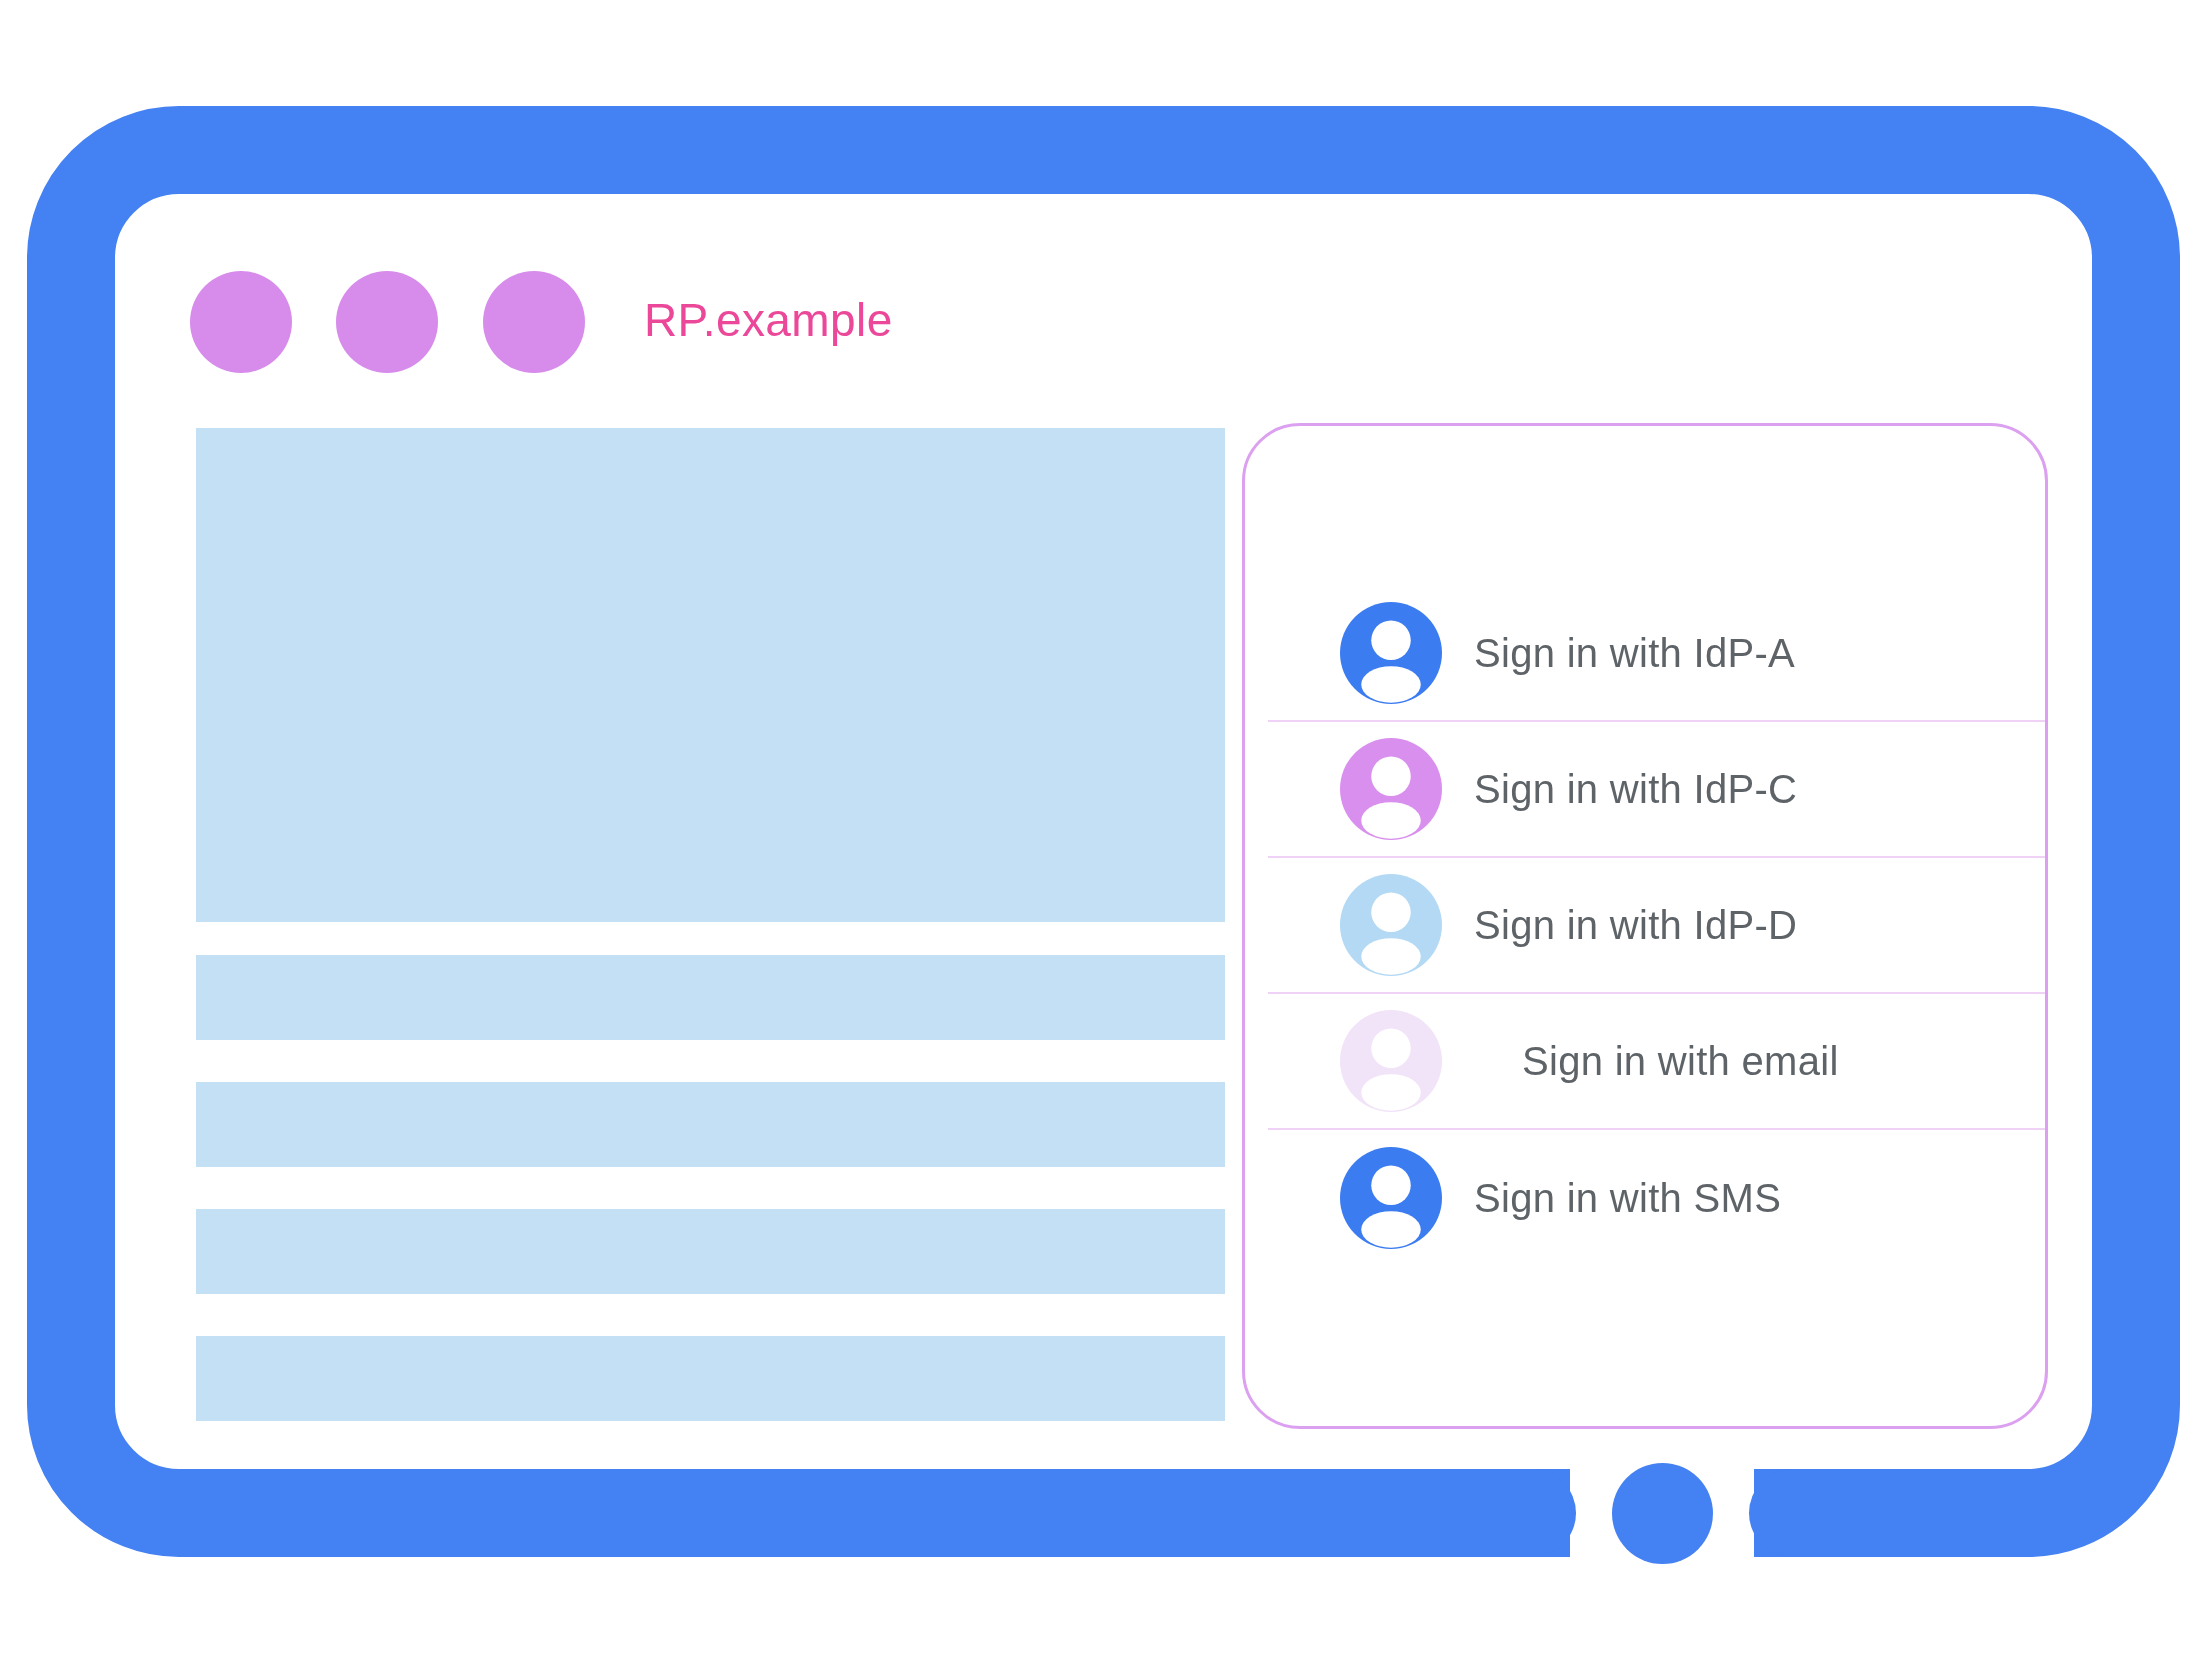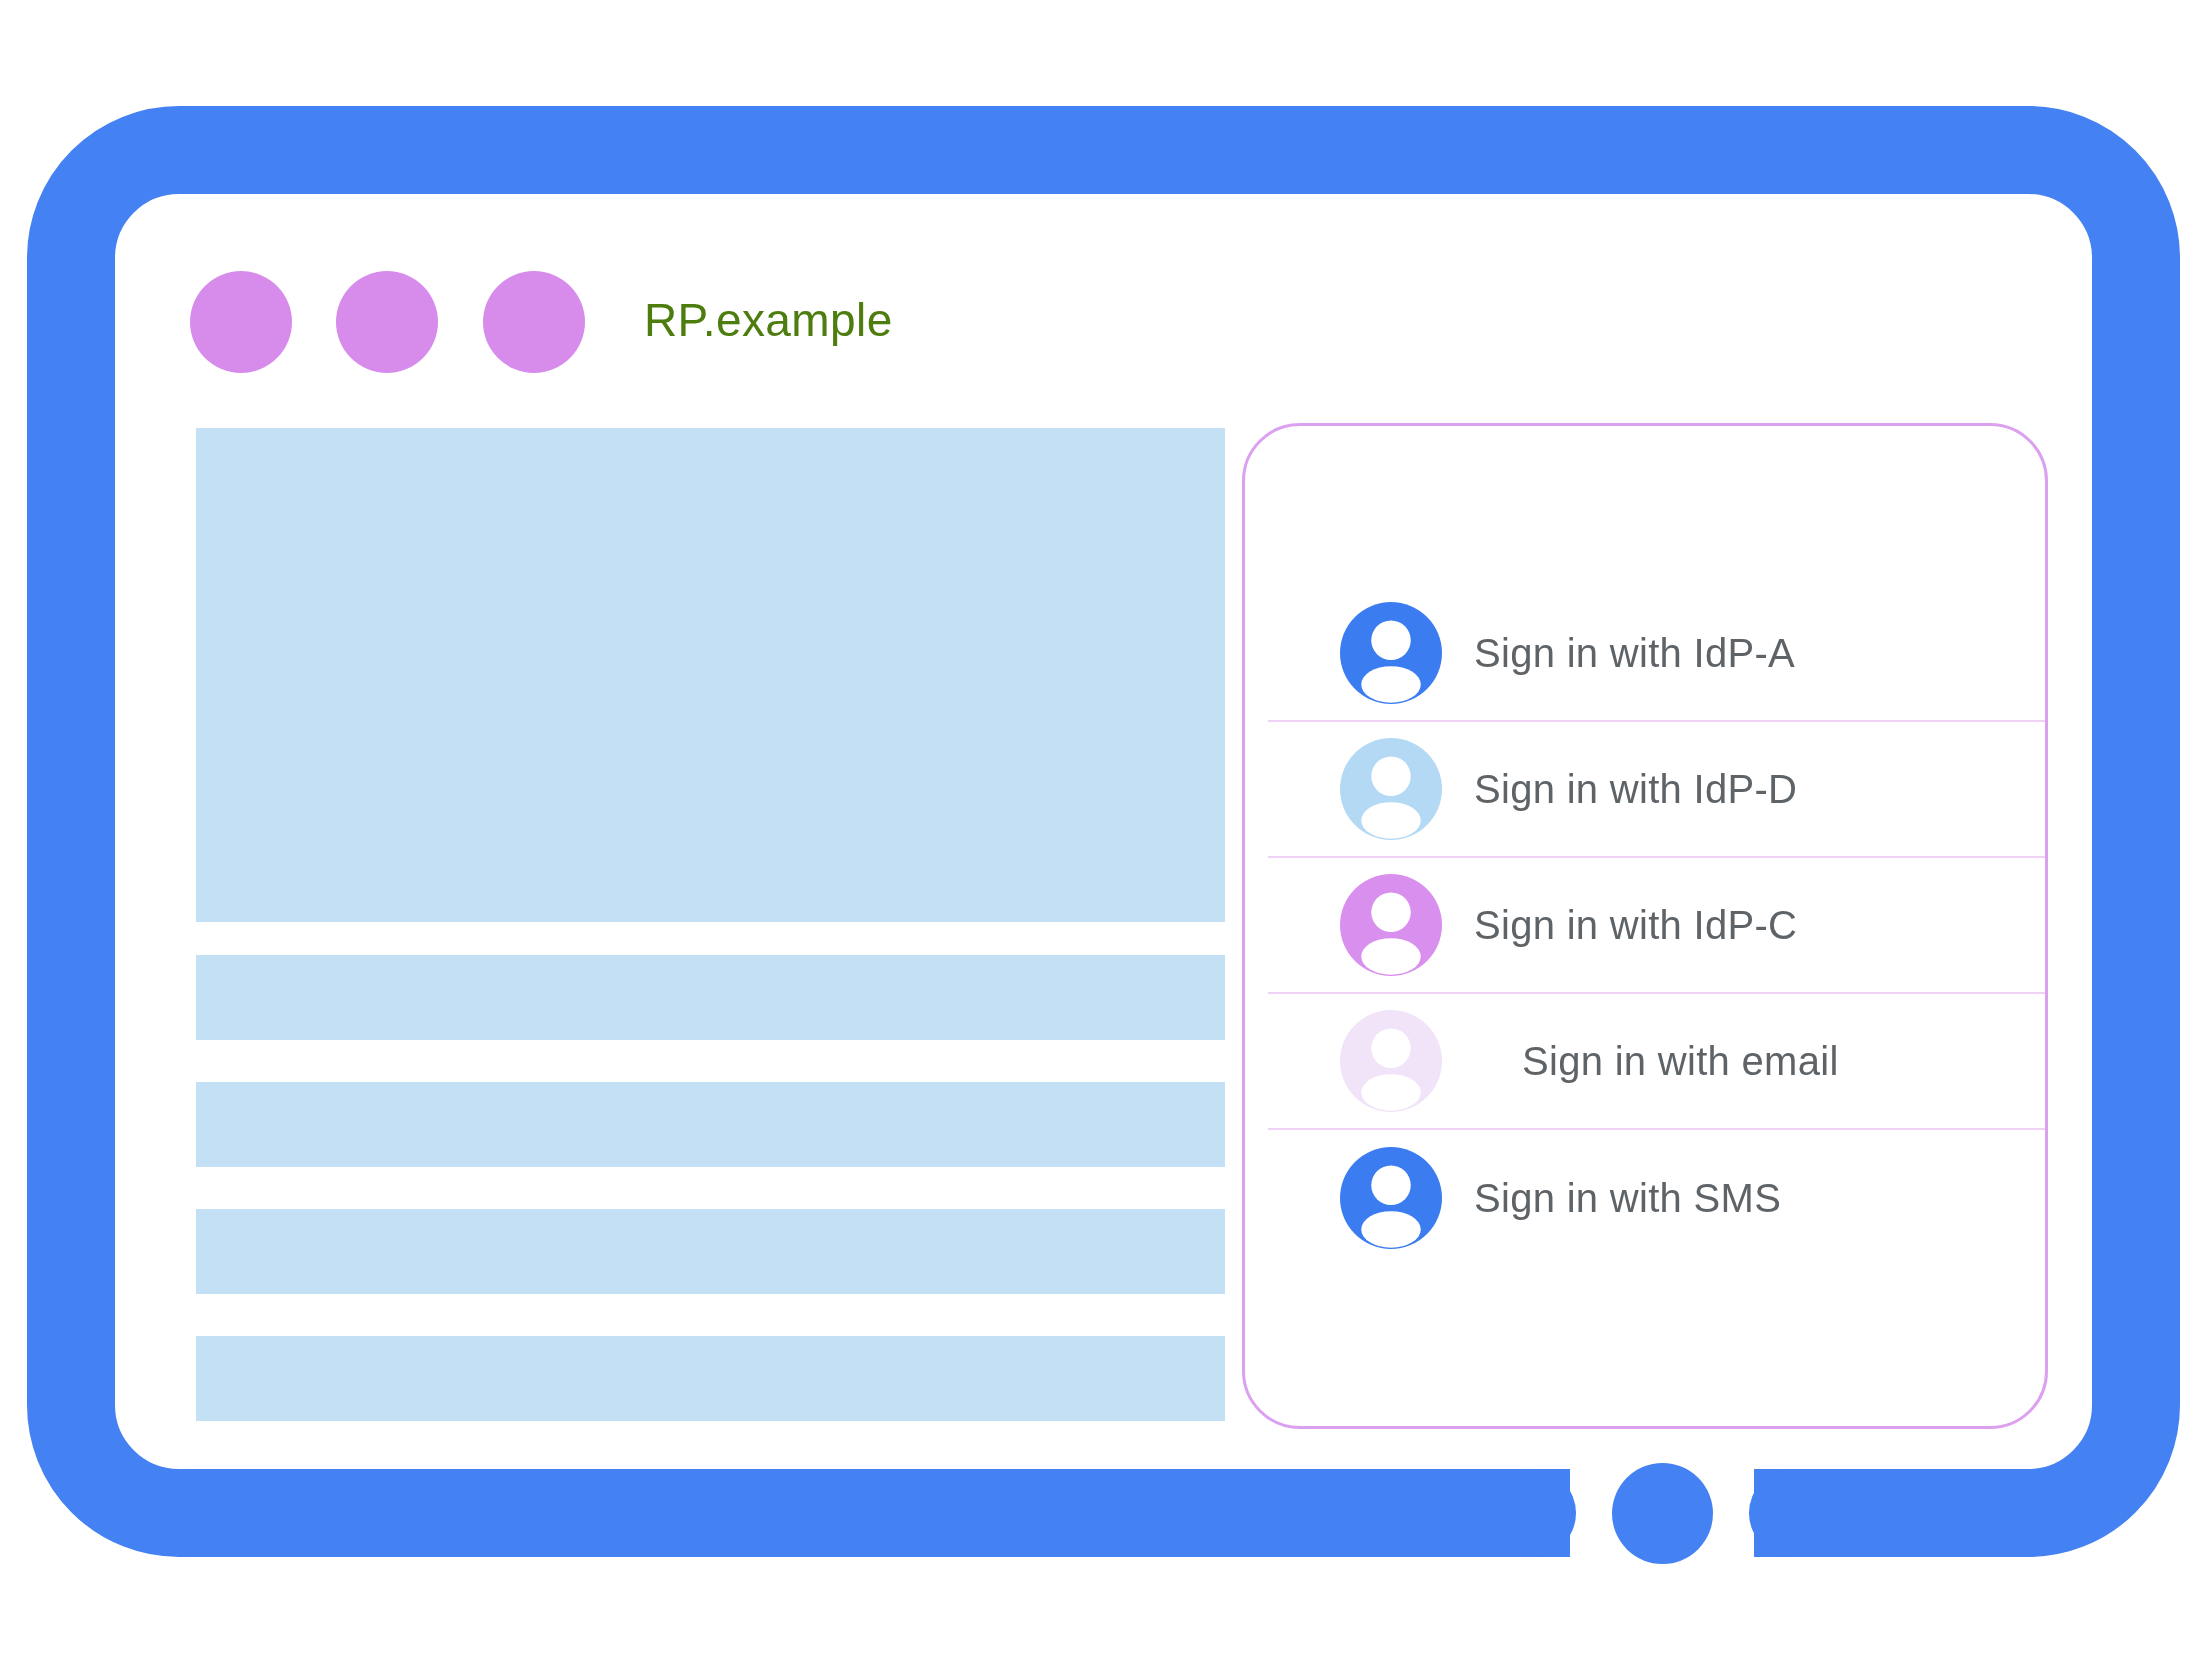--- a/index.html
+++ b/index.html
@@ -69,21 +69,21 @@
 
   <div class="frame" style="border-color: rgb(68, 129, 242);"></div>
   <div class="notch-cover"></div>
   <div class="notch-cap left" style="background: rgb(68, 129, 242);"></div>
   <div class="notch-cap right" style="background: rgb(68, 129, 242);"></div>
   <div class="camera-dot" style="background: rgb(68, 129, 242);"></div>
 
   <span class="window-dot dot-1" style="background: rgb(215, 140, 236);"></span>
   <span class="window-dot dot-2" style="background: rgb(215, 140, 236);"></span>
   <span class="window-dot dot-3" style="background: rgb(215, 140, 236);"></span>
-  <div class="site-title" style="color: #4d7c0f; text-align: center;">RP.example</div>
+  <div class="site-title" style="color: #ec4899; text-align: center;">RP.example</div>
 
   <div class="hero-block" style="background: rgb(195, 224, 244);"></div>
   <div class="line-block line-1" style="background: rgb(195, 224, 244);"></div>
   <div class="line-block line-2" style="background: rgb(195, 224, 244);"></div>
   <div class="line-block line-3" style="background: rgb(195, 224, 244);"></div>
   <div class="line-block line-4" style="background: rgb(195, 224, 244);"></div>
 
   <div class="signin-panel" style="border-color: rgb(220, 160, 241); color: rgb(94, 99, 104); padding-left: 23px;">
 
     <div class="signin-row" style="border-bottom-color: rgb(239, 210, 246);">
@@ -91,37 +91,37 @@
         <svg viewBox="0 0 48 48">
             <circle cx="24" cy="18" r="9.3" fill="#fff"></circle>
             <ellipse cx="24" cy="38.8" rx="14" ry="8.6" fill="#fff"></ellipse>
           </svg>
       </span>
       <span class="signin-label">Sign in with IdP-A</span>
     </div>
 
 
     <div class="signin-row" style="border-bottom-color: rgb(239, 210, 246);">
+      <span class="avatar" style="background: rgb(217, 143, 238);">
+        <svg viewBox="0 0 48 48">
+            <circle cx="24" cy="18" r="9.3" fill="#fff"></circle>
+            <ellipse cx="24" cy="38.8" rx="14" ry="8.6" fill="#fff"></ellipse>
+          </svg>
+      </span>
+      <span class="signin-label">Sign in with IdP-C</span>
+    </div>
+
+    <div class="signin-row" style="border-bottom-color: rgb(239, 210, 246);">
       <span class="avatar" style="background: rgb(179, 217, 244);">
         <svg viewBox="0 0 48 48">
             <circle cx="24" cy="18" r="9.3" fill="#fff"></circle>
             <ellipse cx="24" cy="38.8" rx="14" ry="8.6" fill="#fff"></ellipse>
           </svg>
       </span>
       <span class="signin-label">Sign in with IdP-D</span>
-    </div>
-
-    <div class="signin-row" style="border-bottom-color: rgb(239, 210, 246);">
-      <span class="avatar" style="background: rgb(217, 143, 238);">
-        <svg viewBox="0 0 48 48">
-            <circle cx="24" cy="18" r="9.3" fill="#fff"></circle>
-            <ellipse cx="24" cy="38.8" rx="14" ry="8.6" fill="#fff"></ellipse>
-          </svg>
-      </span>
-      <span class="signin-label">Sign in with IdP-C</span>
     </div>
 
 
     <div class="signin-row" style="border-bottom-color: rgb(239, 210, 246); gap: 48px;">
       <span class="avatar" style="background: rgb(241, 227, 248);">
         <svg viewBox="0 0 48 48">
             <circle cx="24" cy="18" r="9.3" fill="#fff"></circle>
             <ellipse cx="24" cy="38.8" rx="14" ry="8.6" fill="#fff"></ellipse>
           </svg>
       </span>

